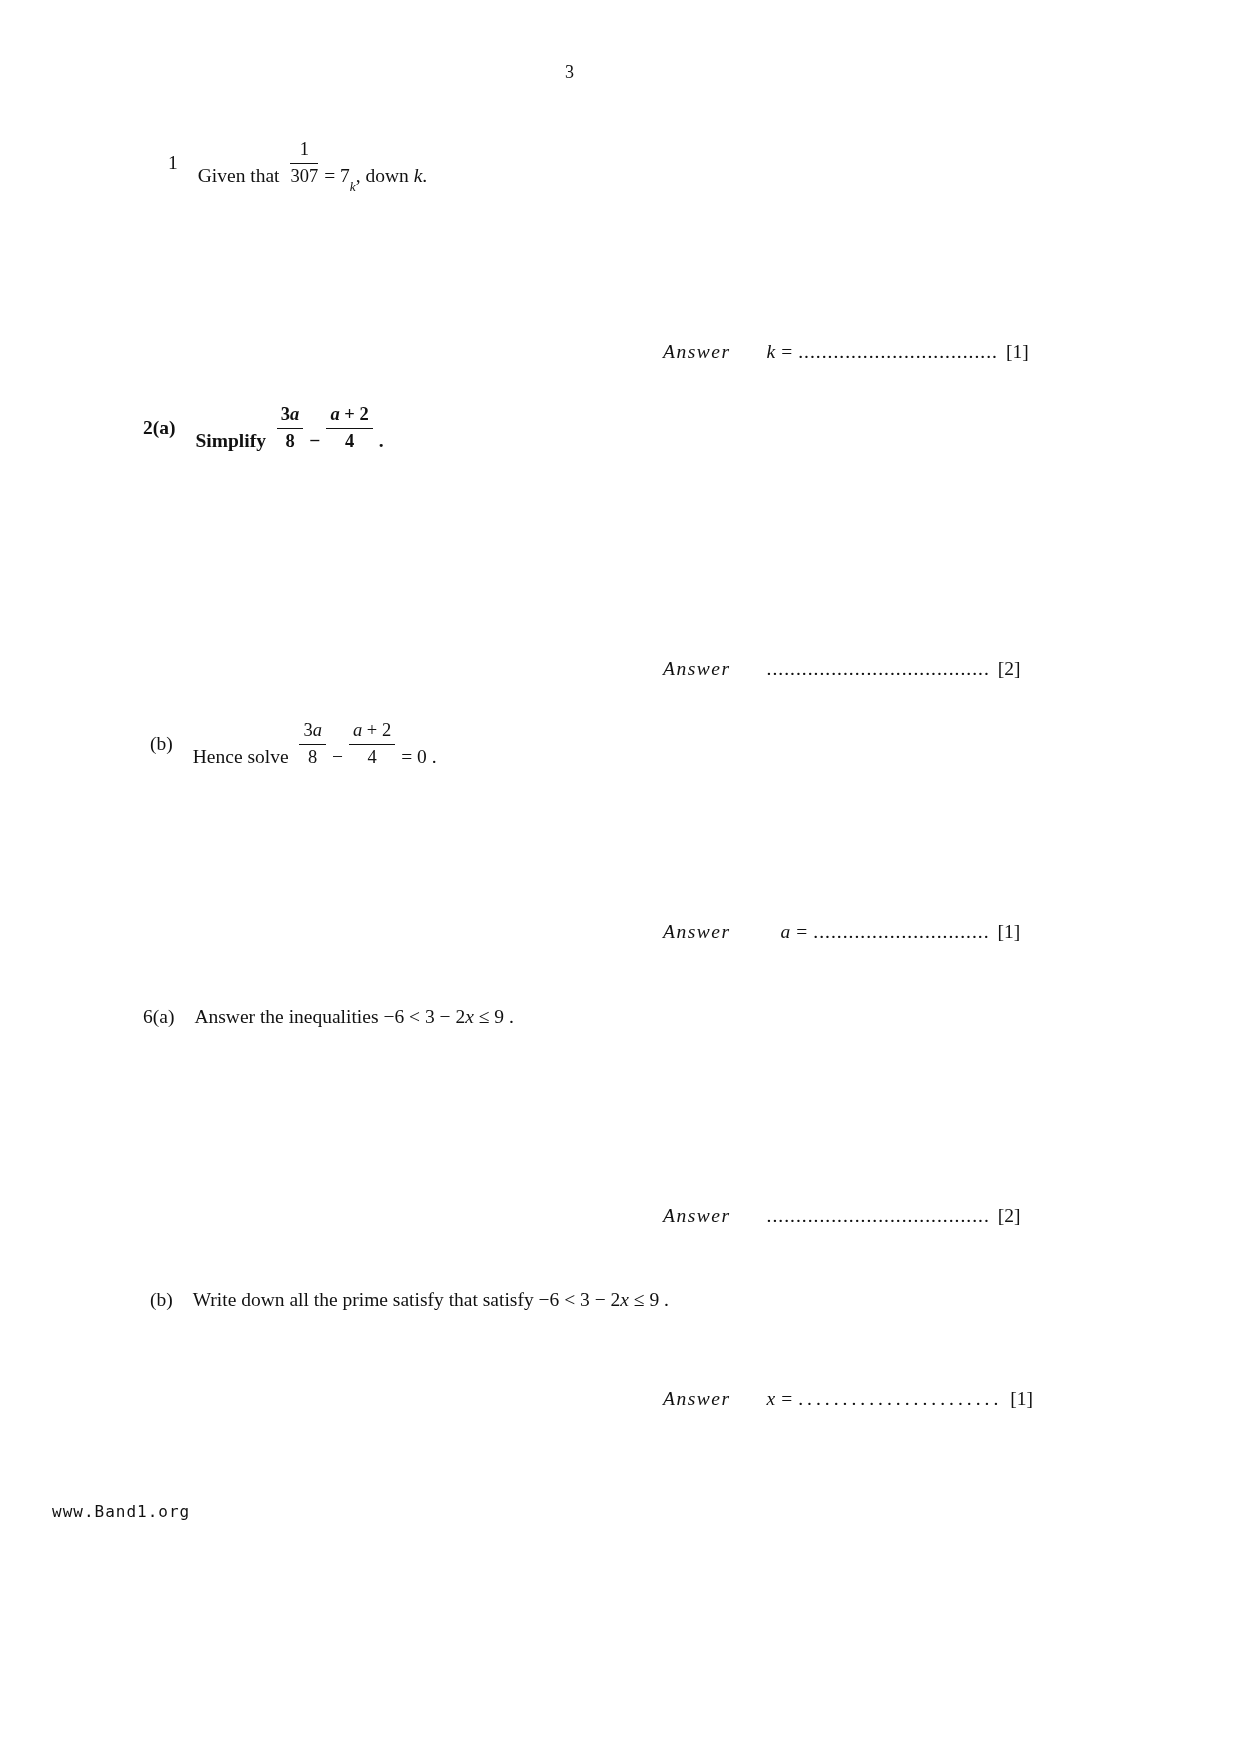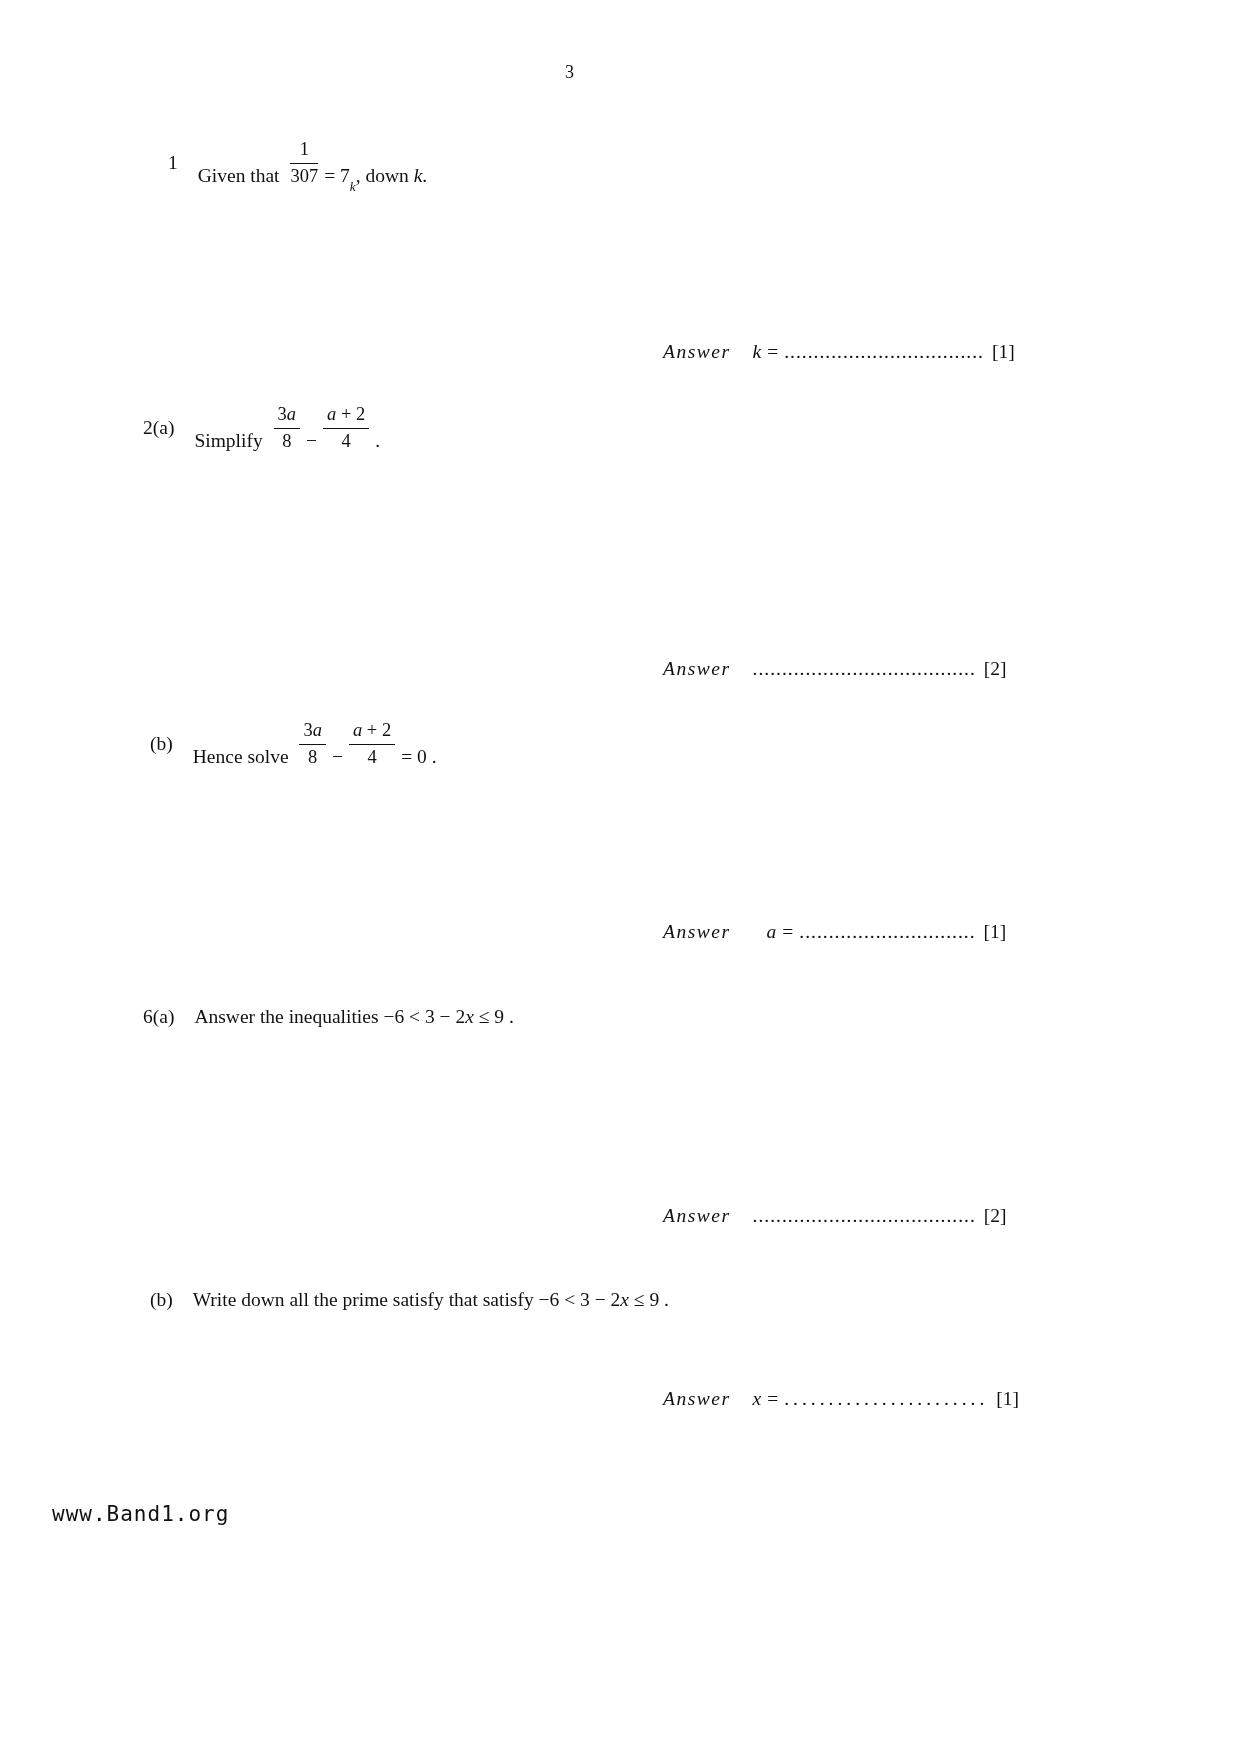--- a/index.html
+++ b/index.html
@@ -66,39 +66,39 @@
     position: absolute;
     left: 663px;
     display: flex;
     align-items: baseline;
     font-size: 19.5px;
     white-space: pre;
   }
   .ans-label {
     font-style: italic;
     letter-spacing: 1.5px;
-    margin-right: 22px;
+    margin-right: 36px;
   }
   .ans-var {
     font-style: italic;
     margin-right: 6px;
   }
   .ans-eq { margin-right: 6px; }
   .ans-dots {
     letter-spacing: 1px;
     overflow: hidden;
   }
   .ans-dots.wide { letter-spacing: 4px; }
   .ans-marks { margin-left: 8px; }
   .footer {
     position: absolute;
     left: 52px;
     top: 1502px;
     font-family: "DejaVu Sans Mono", monospace;
-    font-size: 21px;
+    font-size: 16px;
     letter-spacing: 1px;
   }
 </style>
 </head>
 <body>
 
 <div class="page">
 
   <div class="page-number">3</div>
 
@@ -108,21 +108,21 @@
   </div>
 
   <div class="answer-row" style="top:341px;">
     <span class="ans-label">Answer</span>
     <span class="ans-var">k</span>
     <span class="ans-eq">=</span>
     <span class="ans-dots">..................................</span>
     <span class="ans-marks">[1]</span>
   </div>
 
-  <div class="question" style="left:143px; top:399px; height:58px;">
+  <div class="question" style="left:143px; top:399px; height:58px;font-weight:bold;">
     <span class="qnum">2(a)</span>
     <span class="qbody"><span>Simplify </span><span class="frac"><span class="top"><span>3</span><span class="var">a</span></span><span class="bot">8</span></span><span>−</span><span class="frac"><span class="top"><span class="var">a</span><span> + 2</span></span><span class="bot">4</span></span><span>.</span></span>
   </div>
 
   <div class="answer-row" style="top:658px;">
     <span class="ans-label">Answer</span>
     <span class="ans-dots">......................................</span>
     <span class="ans-marks">[2]</span>
   </div>
 

